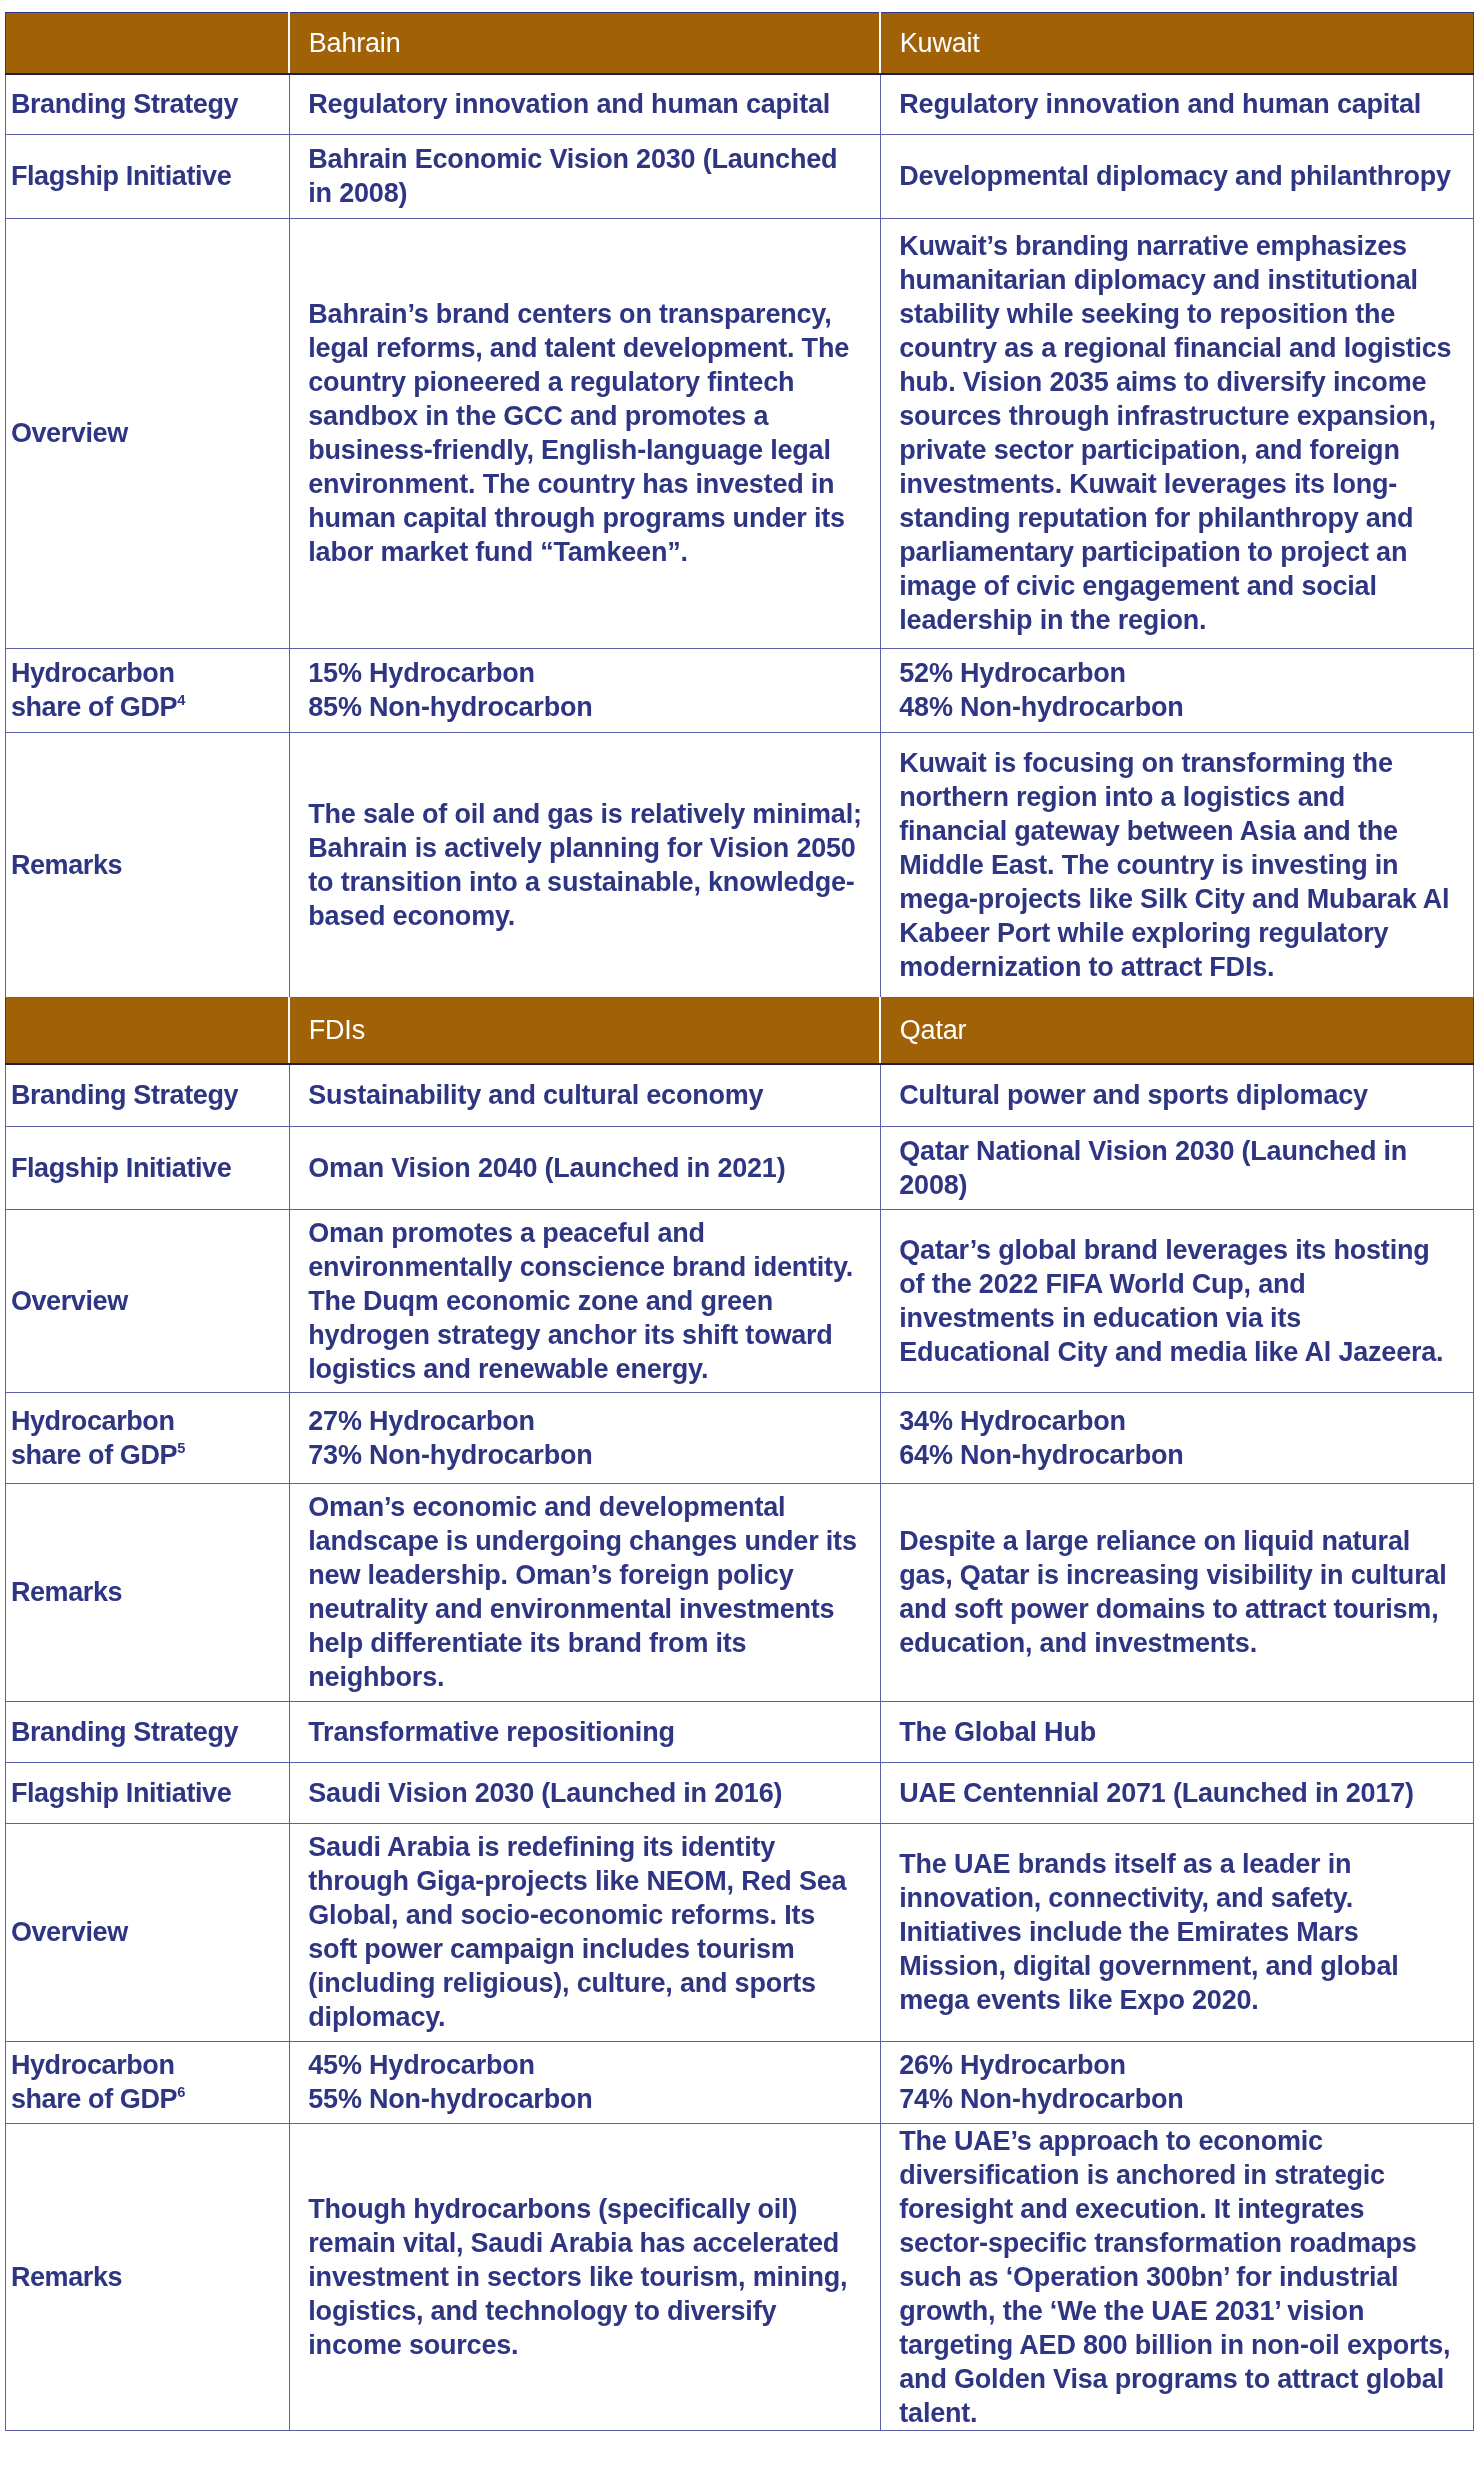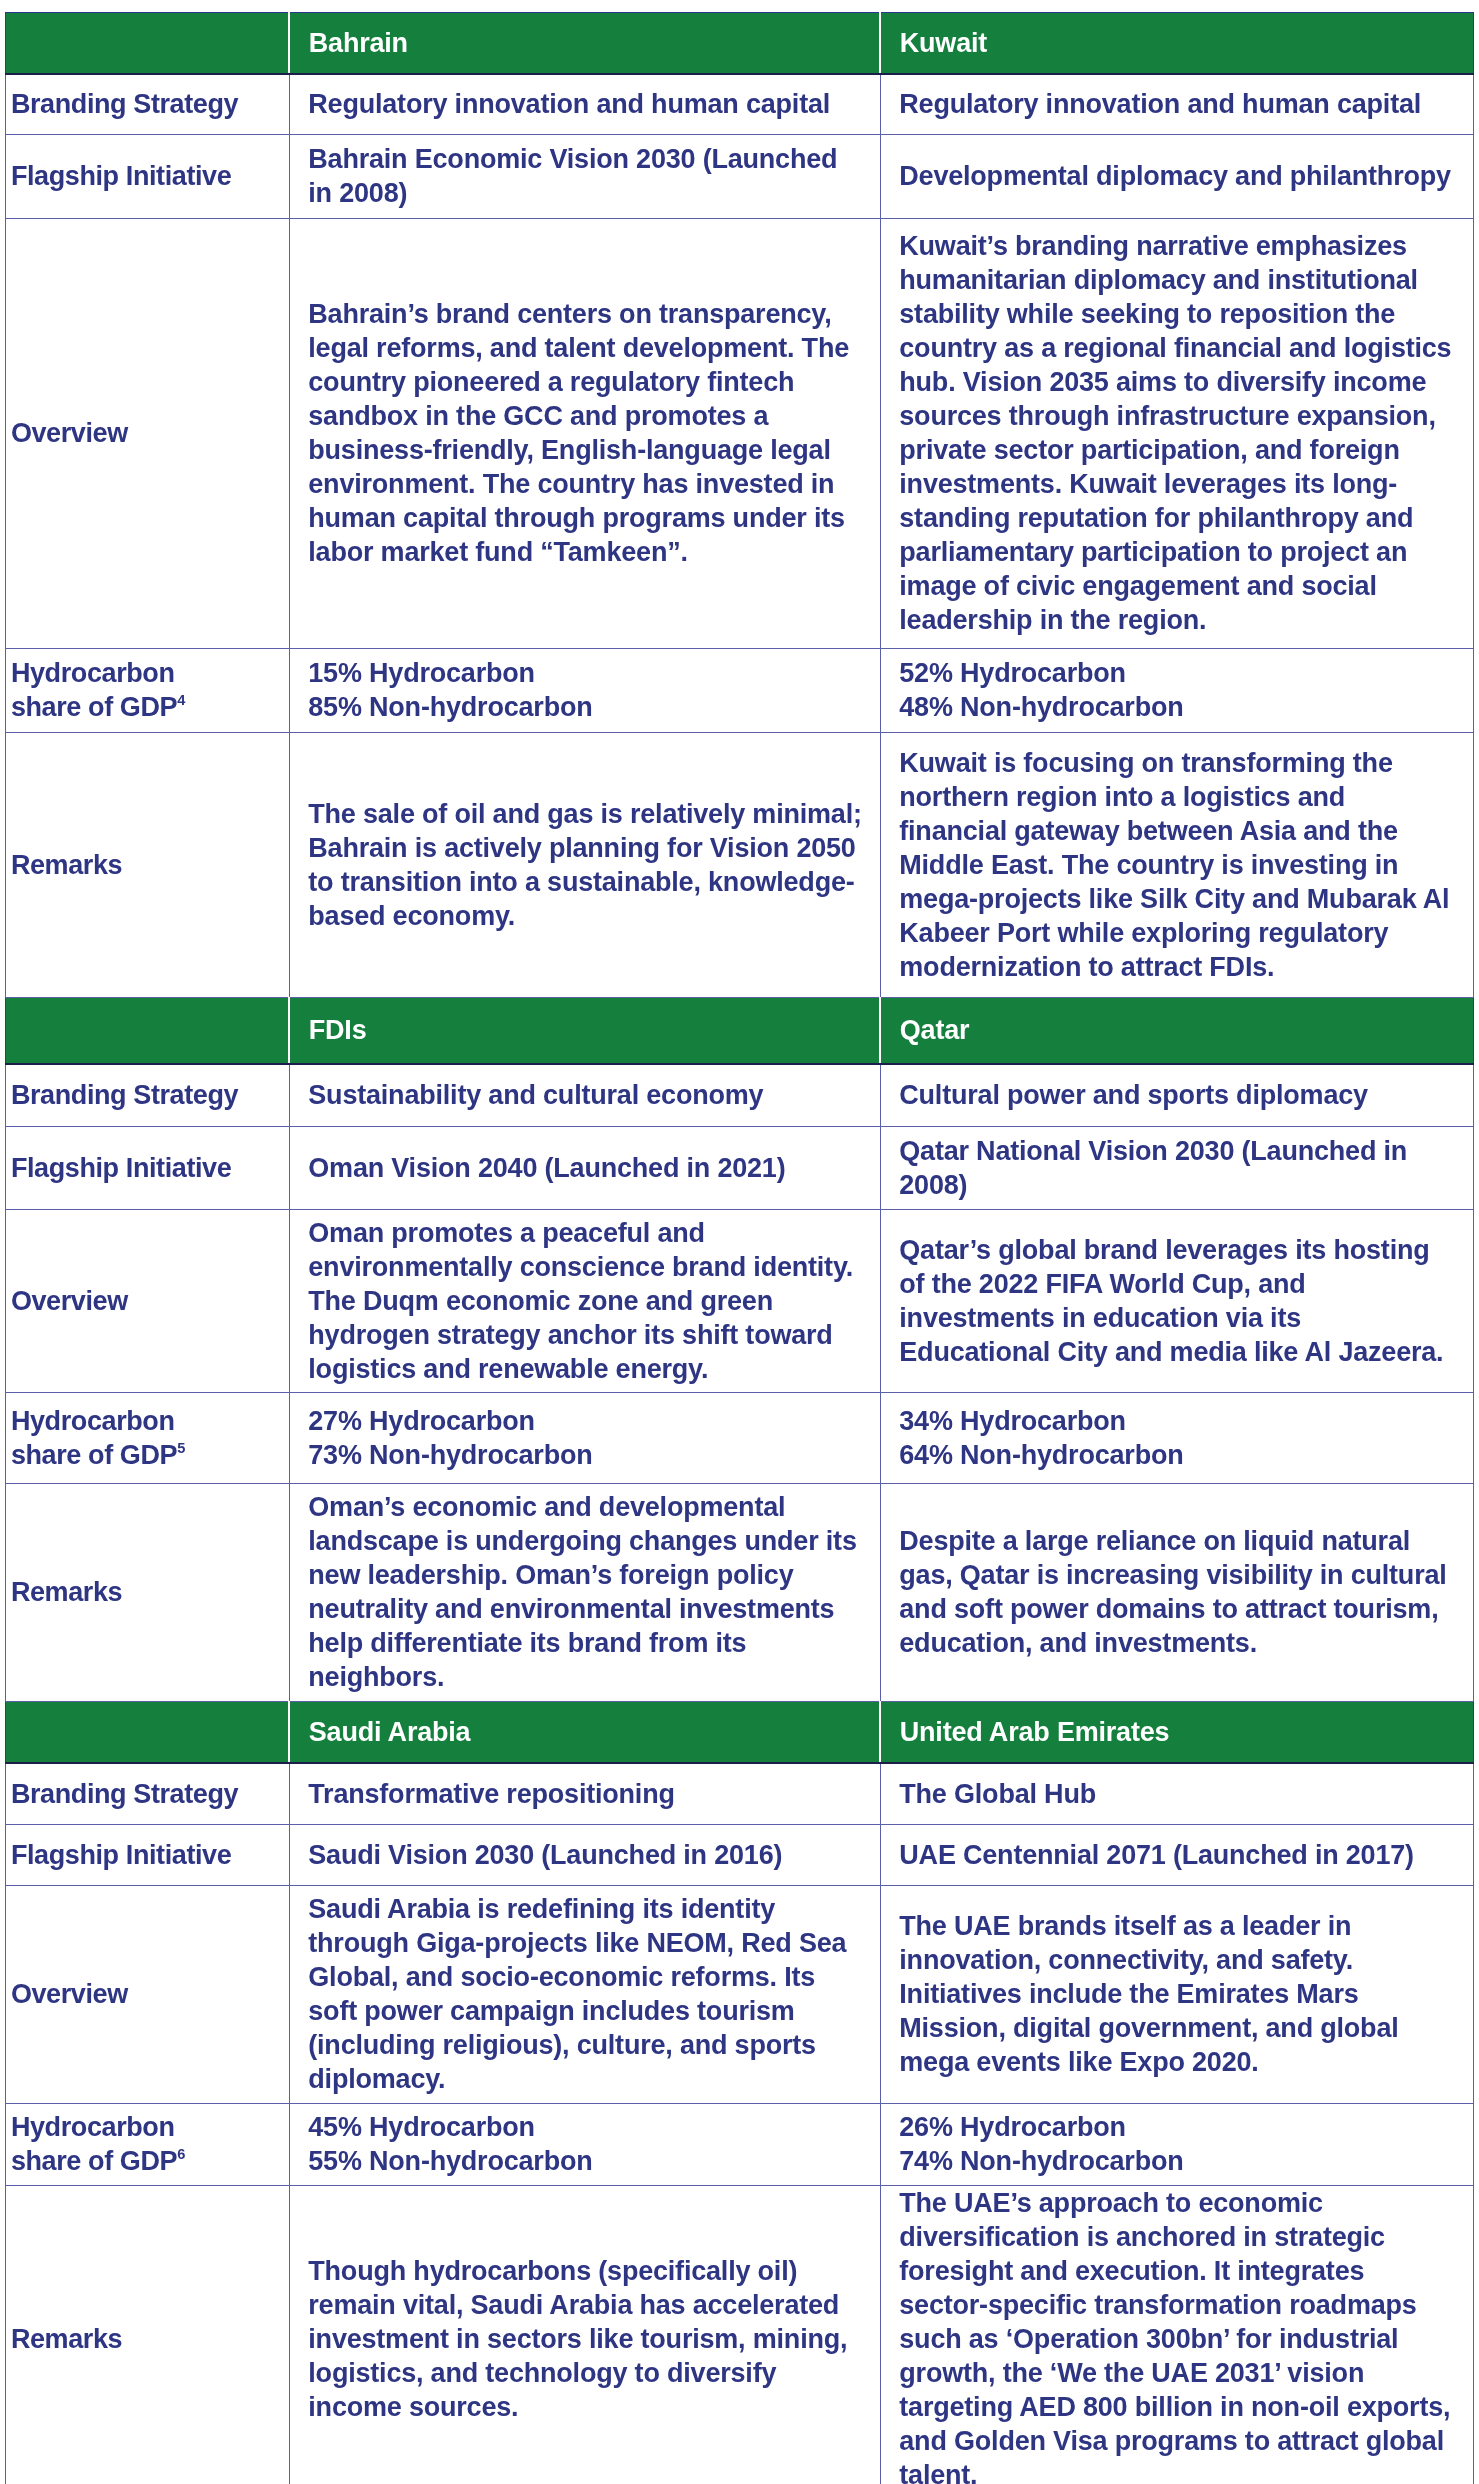--- a/index.html
+++ b/index.html
@@ -5,21 +5,21 @@
   html, body { margin: 0; padding: 0; background: #ffffff; }
   body { width: 1480px; height: 2484px; position: relative; overflow: hidden;
          font-family: "Liberation Sans", "DejaVu Sans", sans-serif; color: #2e3583; }
   .gcc-table { position: absolute; left: 4.9px; top: 11.6px; width: 1468px;
                border-collapse: collapse; table-layout: fixed; }
   .gcc-table col.c1 { width: 284px; }
   .gcc-table col.c2 { width: 591px; }
   .gcc-table col.c3 { width: 593px; }
   .gcc-table td { border: 1.9px solid #5a5fa8; vertical-align: middle; padding: 0 15.5px 0 18.4px;
                   font-size: 27px; line-height: 34px; letter-spacing: -0.2px; font-weight: bold; }
-  .gcc-table tr.head td { background: #15803d; color: #ffffff; font-weight: bold;
+  .gcc-table tr.head td { background: #a16207; color: #ffffff; font-weight: normal;
                           border-color: #2e368e; border-bottom: 2.9px solid #1c1f4a; margin-left: 48px; }
   .gcc-table tr.head td + td { border-left: 2.9px solid #ffffff; }
   .gcc-table tr.head td.country { border-left: 2.9px solid #ffffff; }
   .gcc-table td.label { font-weight: bold; padding-left: 5px; padding-right: 3.9px; letter-spacing: -0.4px; }
   .gcc-table td.label sup { font-size: 14.6px; vertical-align: 10.7px; line-height: 0; }
   .line { display: block; }
 </style>
 </head>
 <body>
 
@@ -104,25 +104,20 @@
         <span class="line">34% Hydrocarbon</span>
         <span class="line">64% Non-hydrocarbon</span>
       </td>
     </tr>
     <tr style="height:218px">
       <td class="label">Remarks</td>
       <td>Oman’s economic and developmental landscape is undergoing changes under its new leadership. Oman’s foreign policy neutrality and environmental investments help differentiate its brand from its neighbors.</td>
       <td>Despite a large reliance on liquid natural gas, Qatar is increasing visibility in cultural and soft power domains to attract tourism, education, and investments.</td>
     </tr>
 
-    <tr class="head" style="height:62px">
-      <td></td>
-      <td class="country">Saudi Arabia</td>
-      <td class="country">United Arab Emirates</td>
-    </tr>
     <tr style="height:61px">
       <td class="label">Branding Strategy</td>
       <td>Transformative repositioning</td>
       <td>The Global Hub</td>
     </tr>
     <tr style="height:61px">
       <td class="label">Flagship Initiative</td>
       <td>Saudi Vision 2030 (Launched in 2016)</td>
       <td>UAE Centennial 2071 (Launched in 2017)</td>
     </tr>

